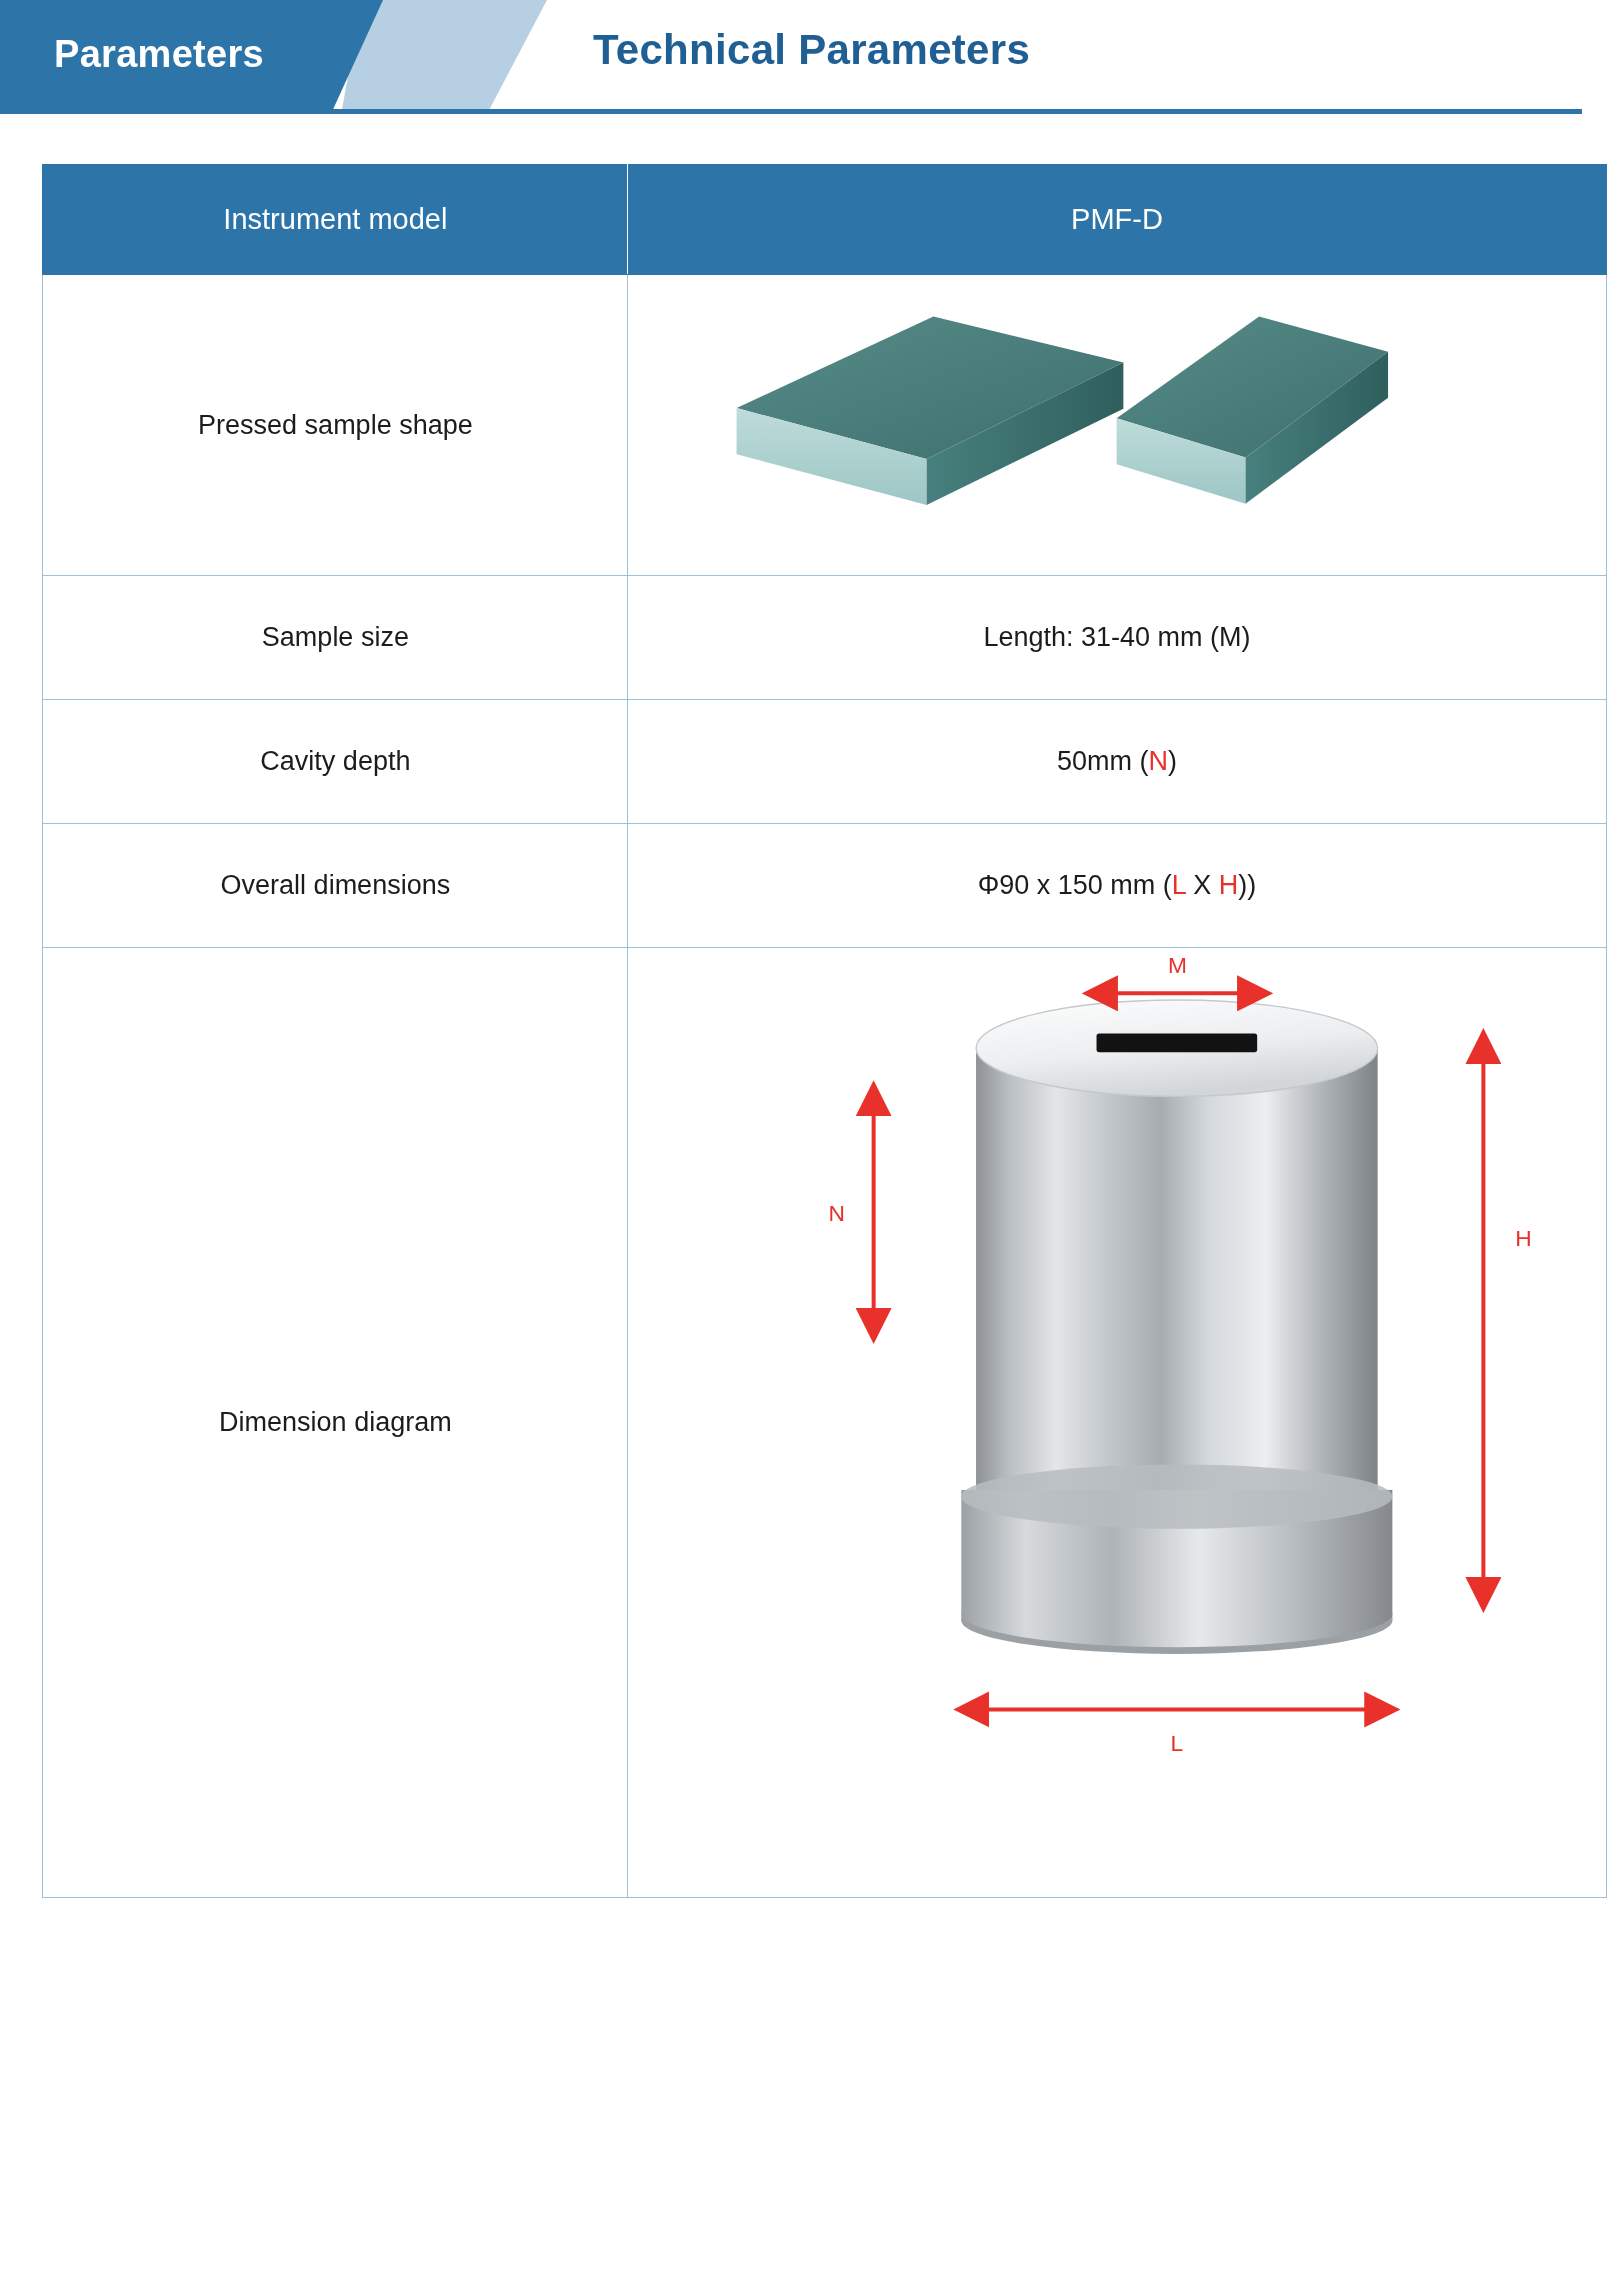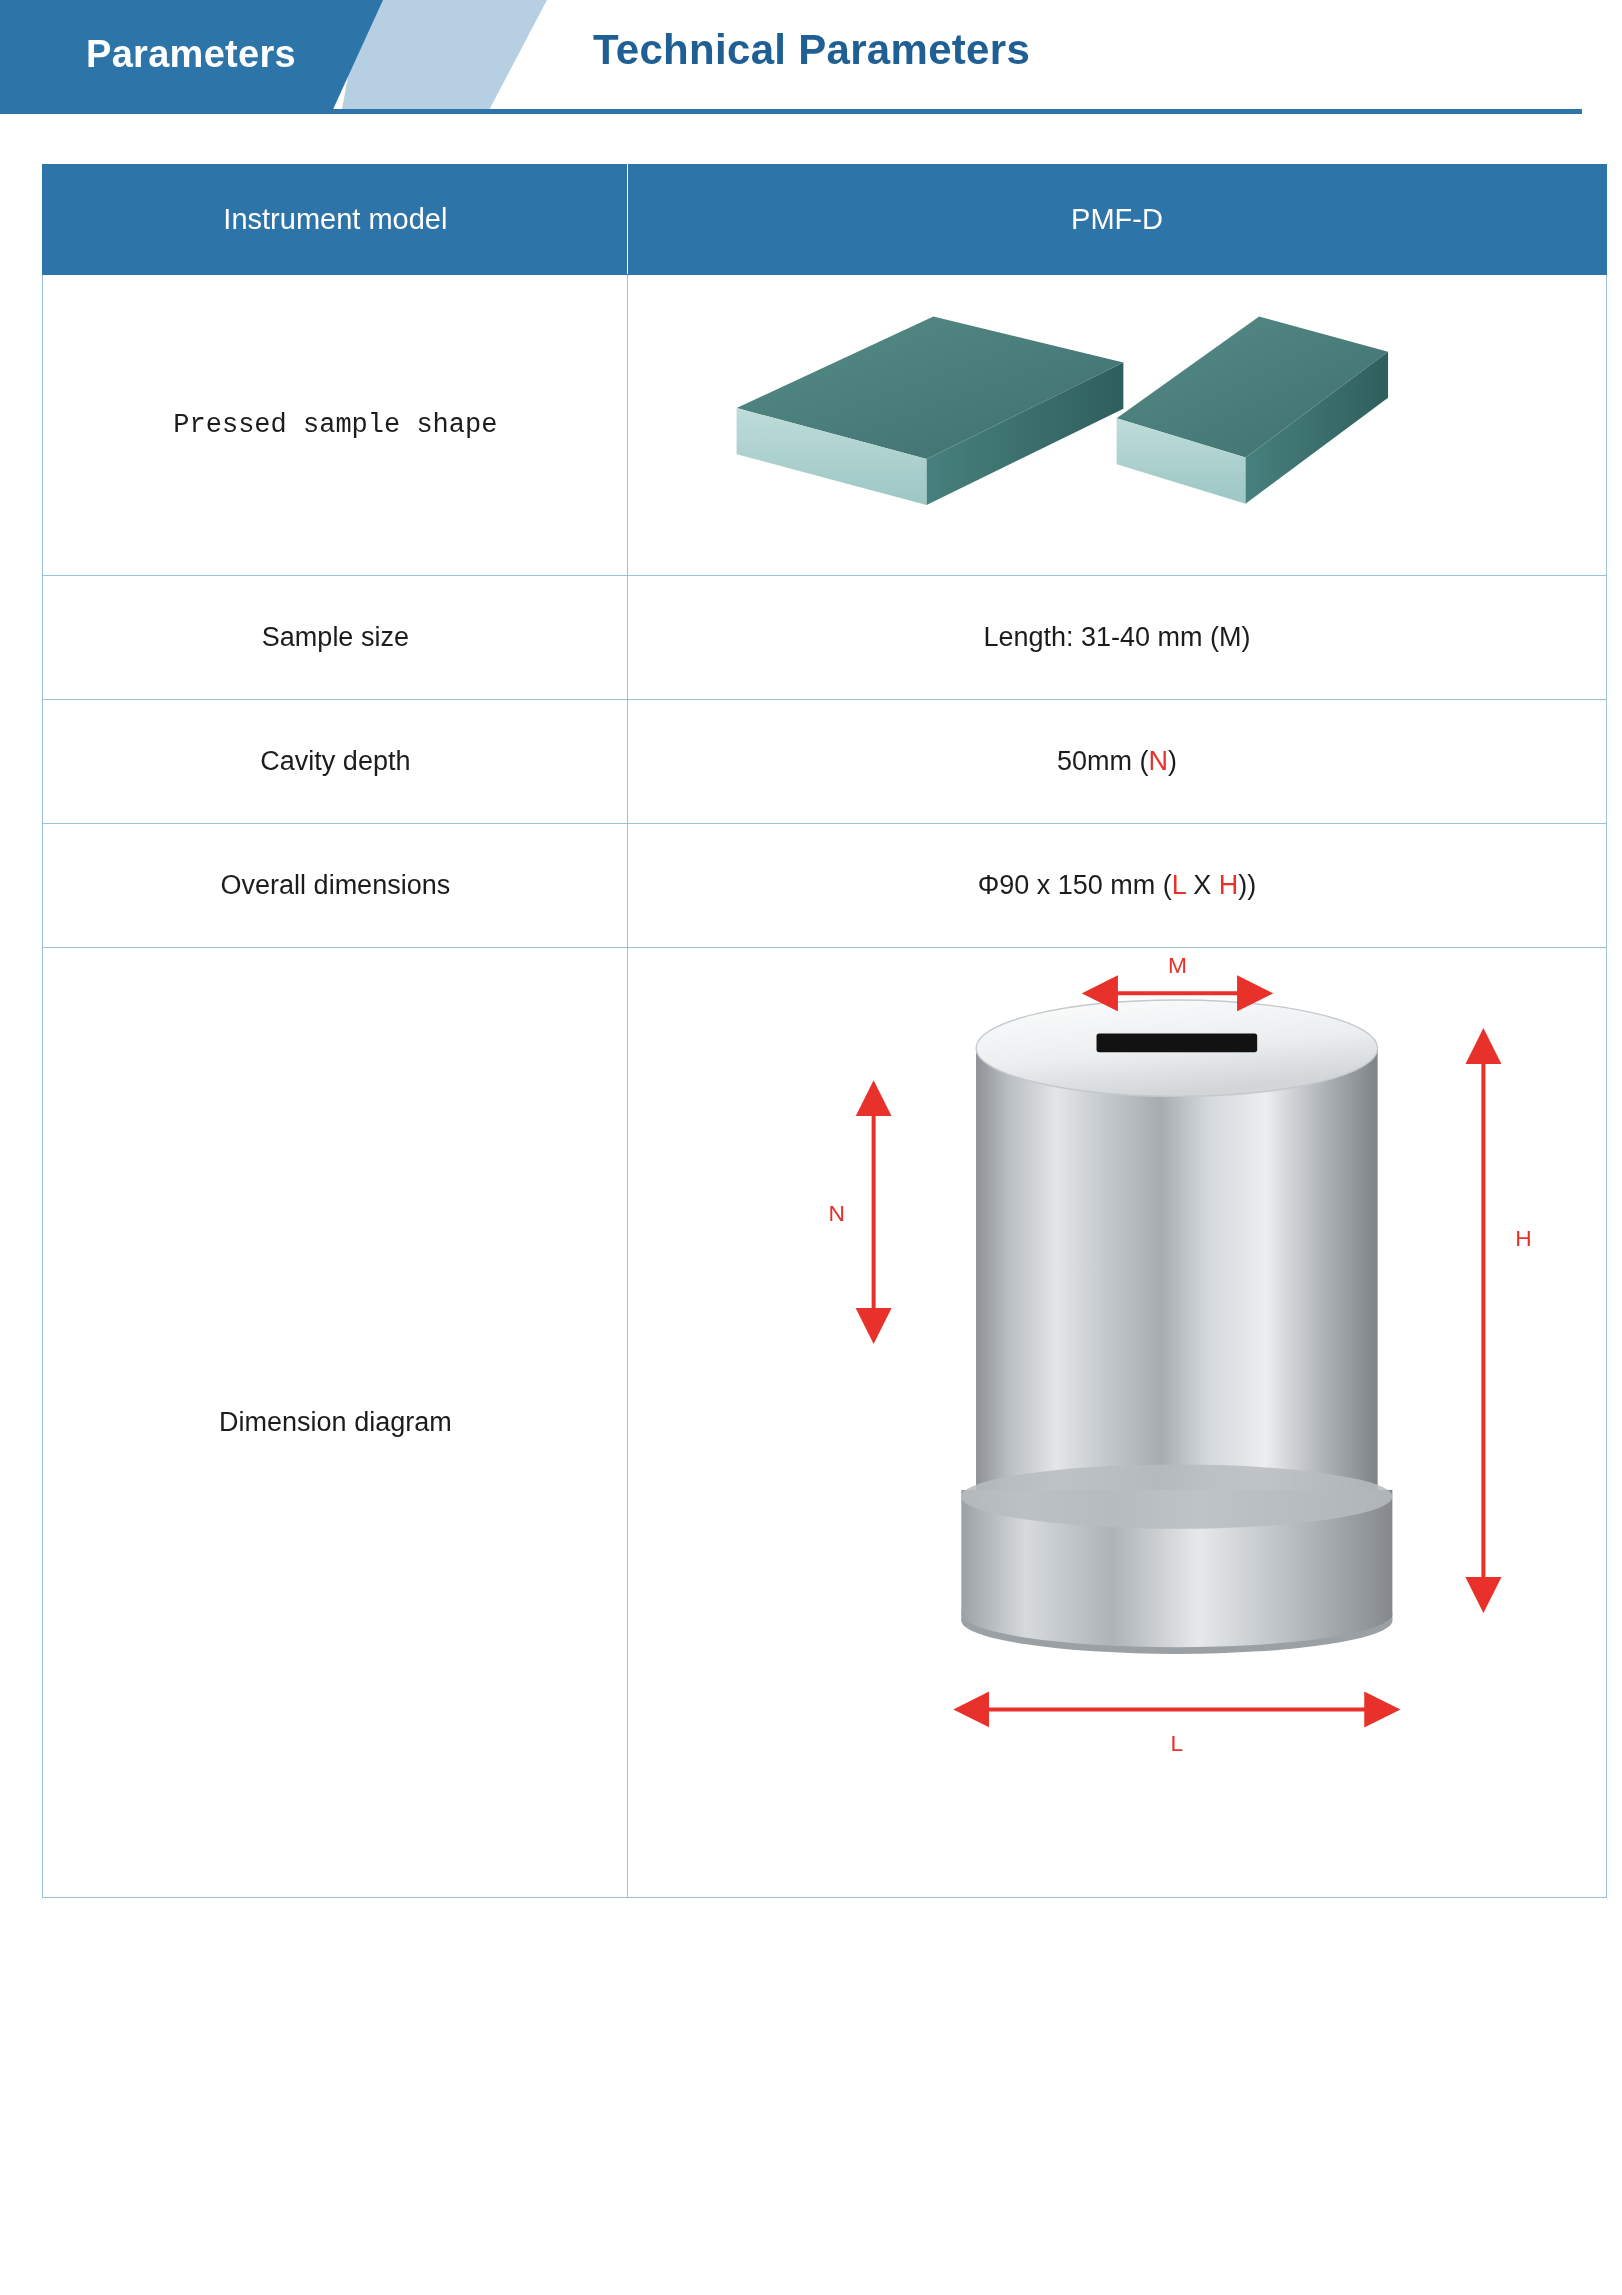--- a/index.html
+++ b/index.html
@@ -40,21 +40,21 @@
     height: 109px;
     background: #b6cfe2;
     clip-path: polygon(10% 0, 100% 0, 72% 100%, 0 100%);
   }
   .header-tab-label {
     position: relative;
     z-index: 3;
     color: #ffffff;
     font-size: 38px;
     font-weight: bold;
-    padding-left: 86px;
+    padding-left: 54px;
     letter-spacing: 0.3px;
   }
   .header-title {
     position: absolute;
     left: 0;
     right: 0;
     top: 26px;
     text-align: center;
     font-size: 42px;
     font-weight: bold;
@@ -100,21 +100,21 @@
     height: 109px;
     font-size: 29px;
     border-color: #2d74a8;
   }
   tr.head td.label-cell {
     border-right: 1.4px solid #ffffff;
   }
 
   td.label-cell { color: #1c1c1c; }
 
-  .row-tall  { height: 301px; font-family: Liberation Mono, monospace; }
+  .row-tall  { height: 301px; }
   .row-std   { height: 124px; }
   .row-diag  { height: 950px; }
 
   .red { color: #e8312a; }
 
   
   .shapes {
     position: relative;
     width: 100%;
     height: 274px;

